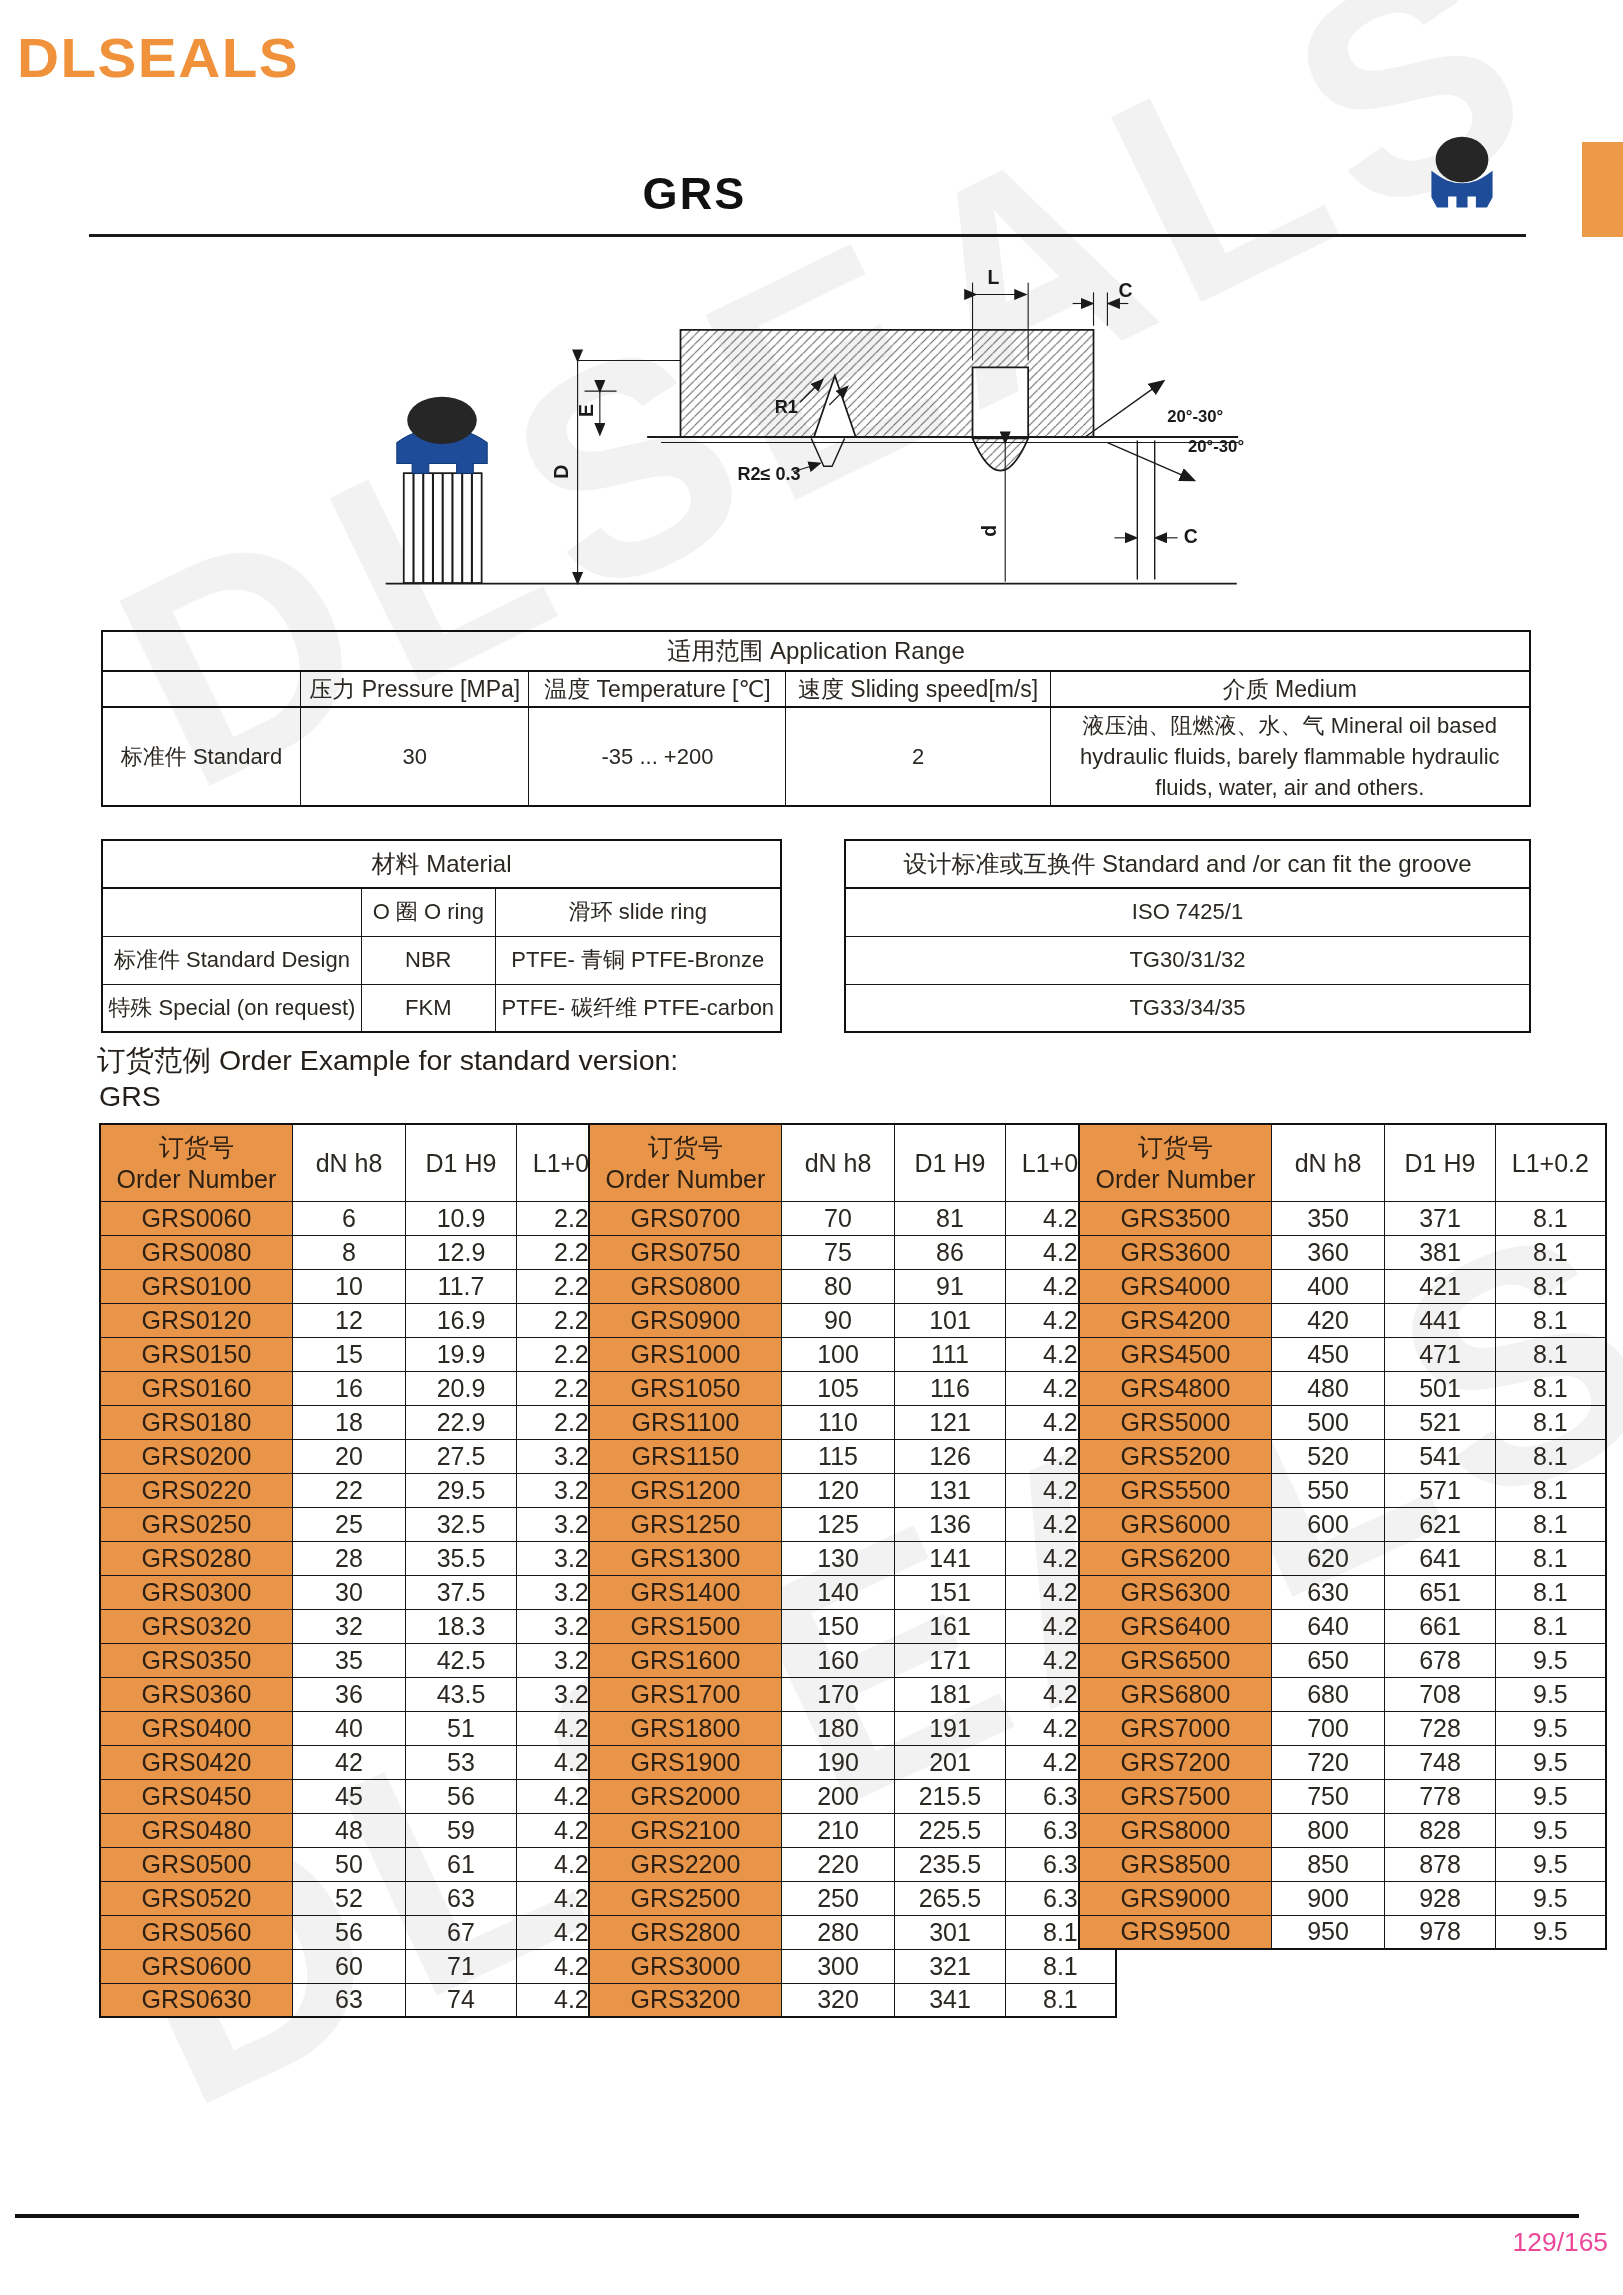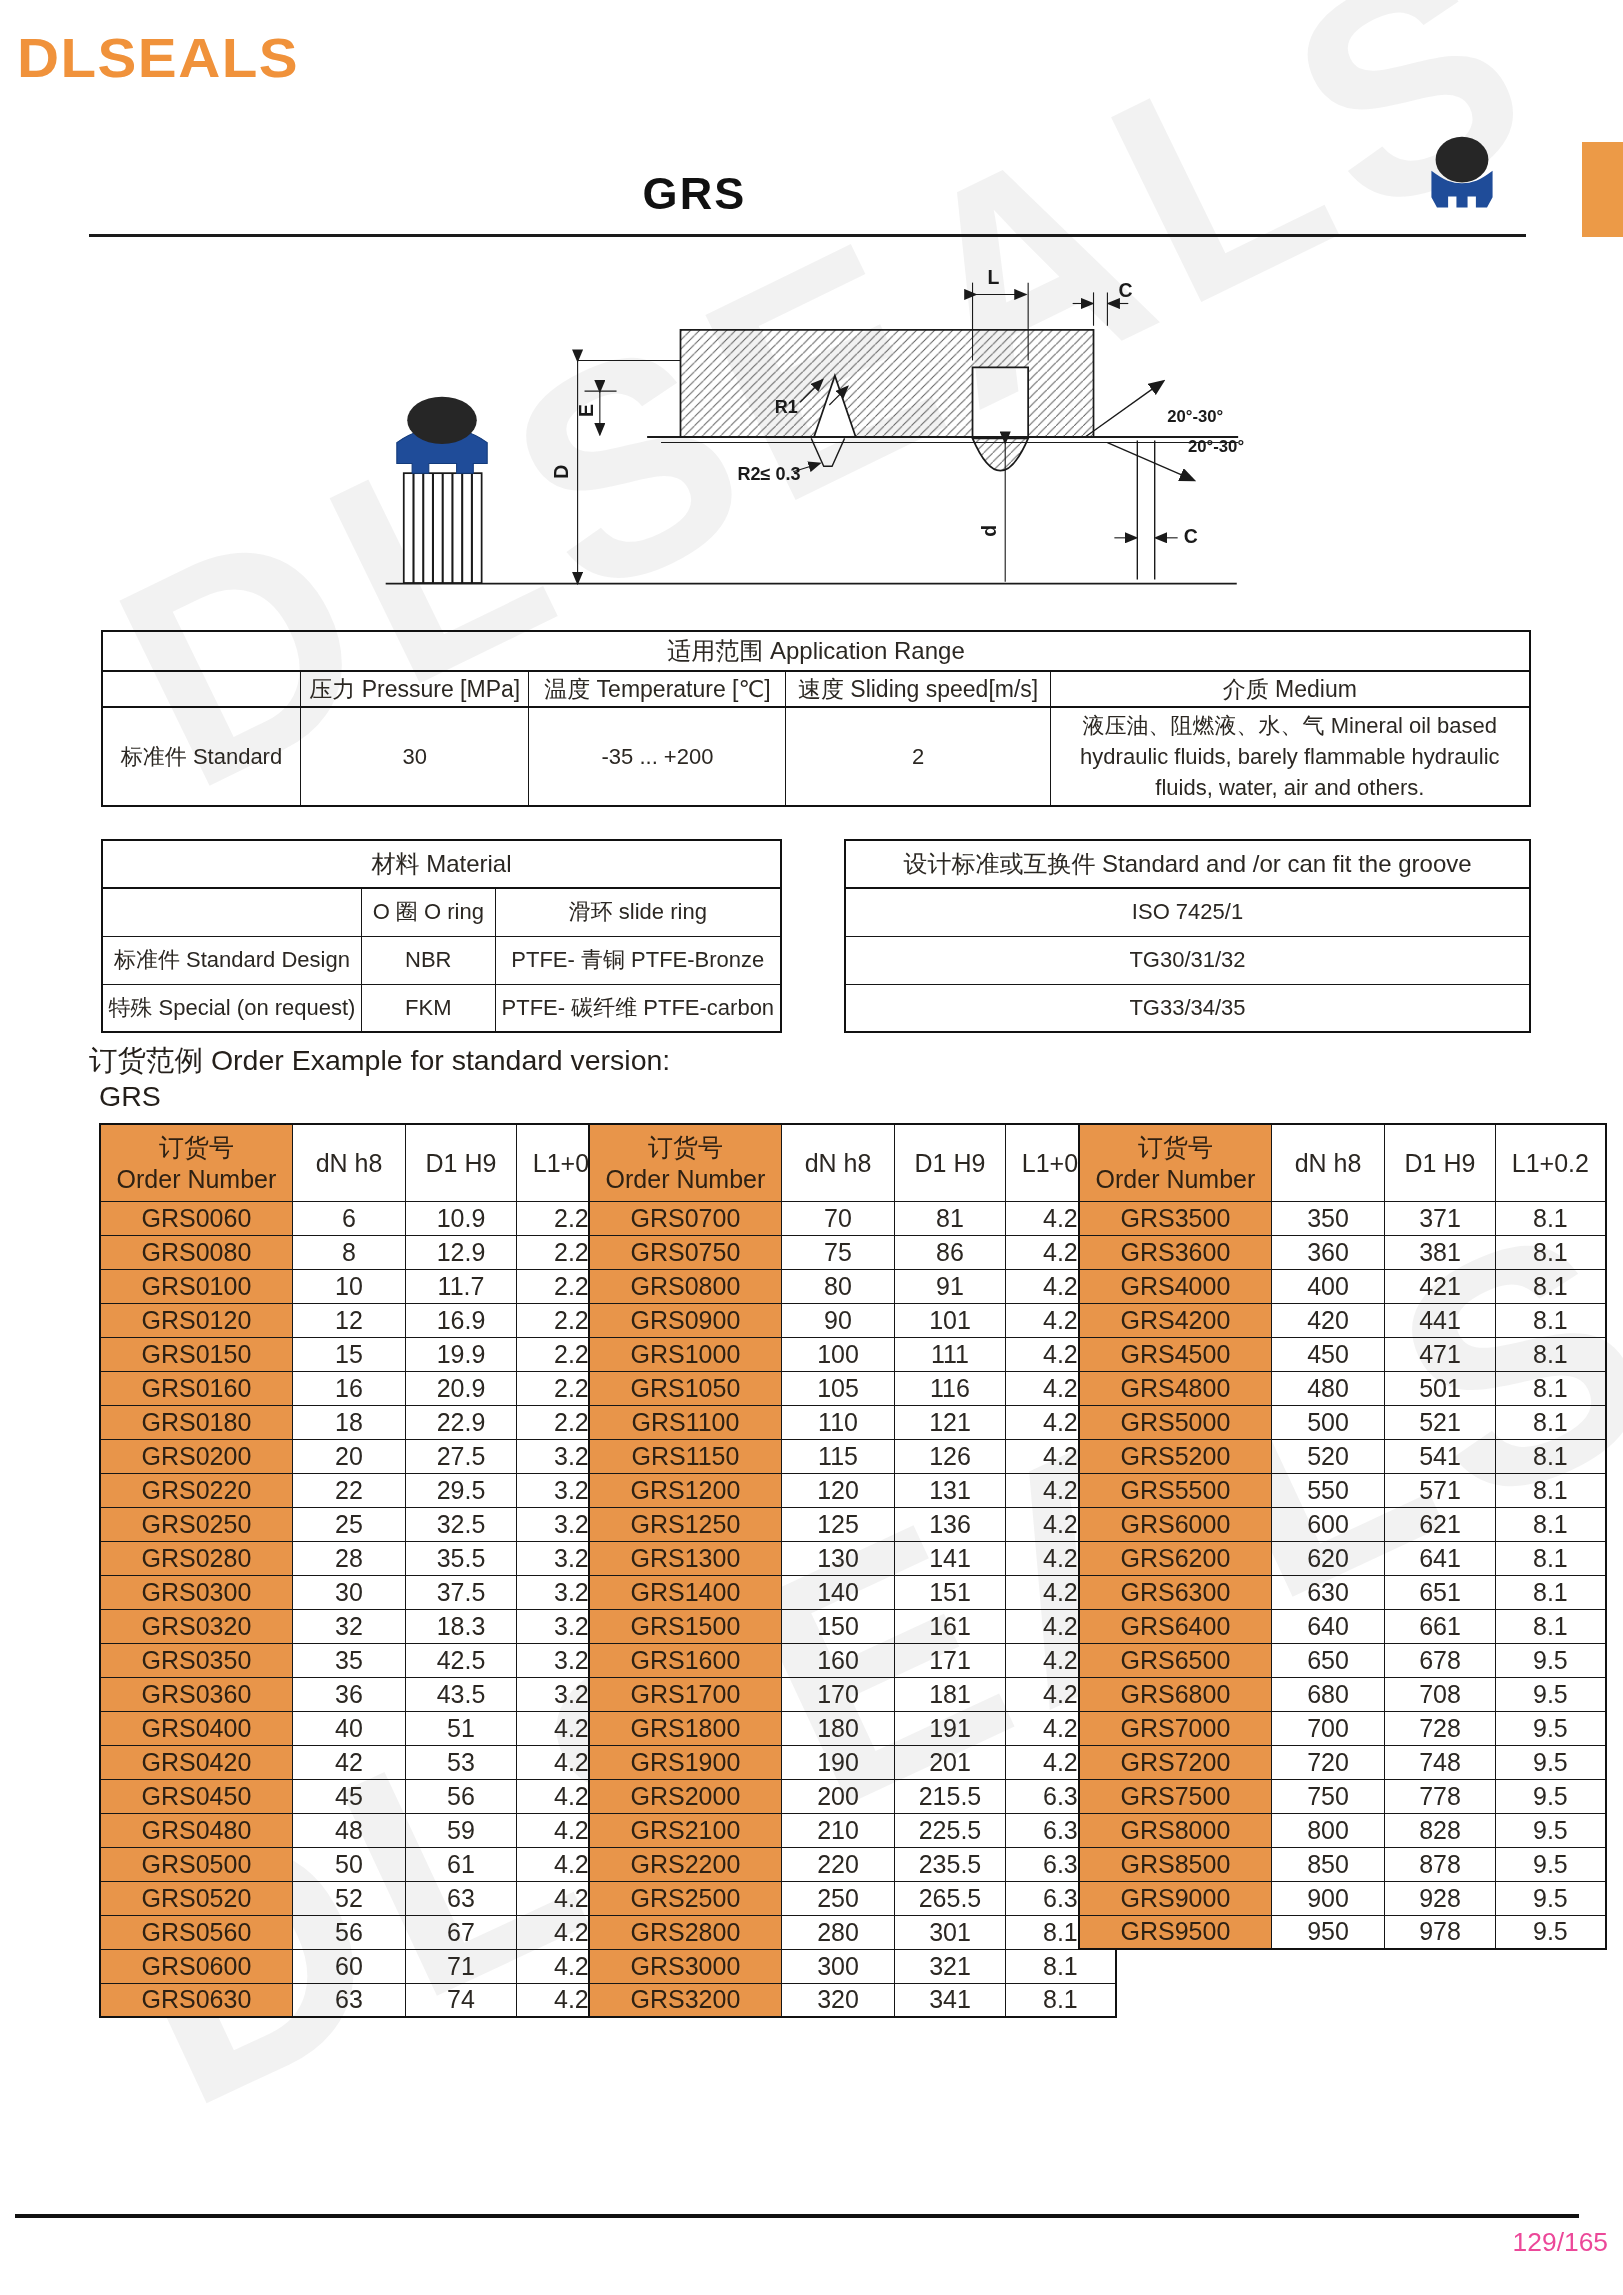--- a/index.html
+++ b/index.html
@@ -44,21 +44,21 @@
   .mat-wrap{left:101px;top:839px;z-index:7}
   .mat{width:681px;border:2.8px solid #111}
   .mat .t-title{height:48px;font-size:24px;border-bottom:2.8px solid #111}
   .mat td{height:48px;font-size:22px}
   .std-wrap{left:844px;top:839px;z-index:7}
   .std{width:687px;border:2.8px solid #111}
   .std .t-title{height:48px;font-size:24px;border-bottom:2.8px solid #111}
   .std td{height:48px;font-size:22px}
 
   
-  .oe1{left:89px;top:1042px;font-size:28.5px;color:#241f1a;z-index:7}
+  .oe1{left:97px;top:1042px;font-size:28.5px;color:#241f1a;z-index:7}
   .oe2{left:99px;top:1080px;font-size:28.5px;color:#241f1a;z-index:7}
 
   
   .ot-wrap{z-index:7}
   #ot0{left:99px;top:1123px}
   #ot1{left:588px;top:1123px}
   #ot2{left:1078px;top:1123px}
   .ot{width:529px;border:2.1px solid #111}
   .ot th{height:77px;font-size:25px;font-weight:400;line-height:32px}
   .ot td{height:34px;font-size:25px}

